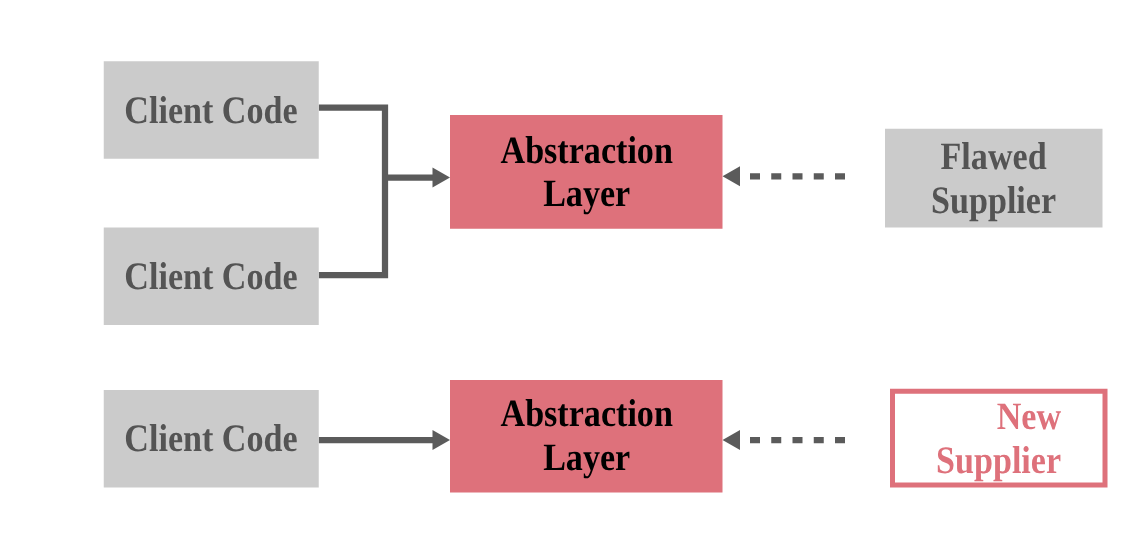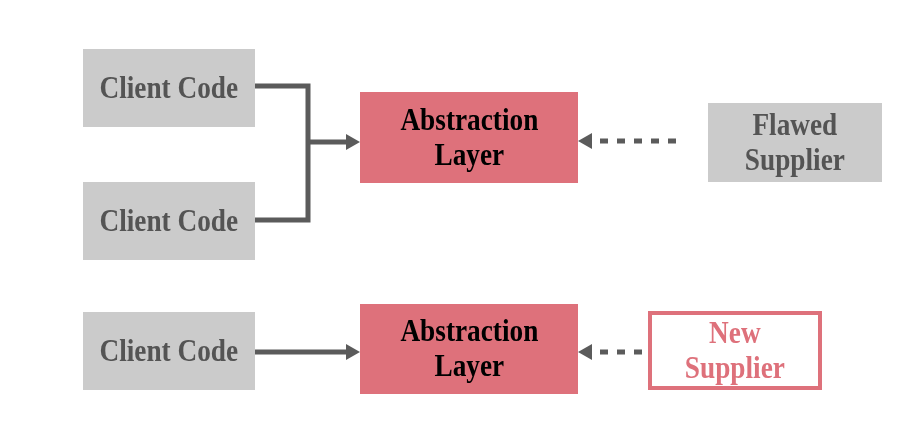--- a/index.html
+++ b/index.html
@@ -63,21 +63,21 @@
     background: #ffffff;
     border: 4px solid var(--accent);
     color: var(--accent);
   }
   .client-1 { left: 55px;  top: 49px;  width: 172px; height: 78px; }
   .client-2 { left: 55px;  top: 182px; width: 172px; height: 78px; }
   .abs-1    { left: 332px; top: 92px;  width: 218px; height: 91px; }
   .flawed   { left: 680px; top: 103px; width: 174px; height: 79px; }
   .client-3 { left: 55px;  top: 312px; width: 172px; height: 78px; }
   .abs-2    { left: 332px; top: 304px; width: 218px; height: 90px; }
-  .newsup   { left: 620px; top: 311px; width: 174px; height: 79px; }
+  .newsup   { left: 684px; top: 311px; width: 174px; height: 79px; text-align: right; }
 </style>
 </head>
 <body>
 
 <div class="canvas">
 
   <svg class="arrows" viewBox="0 0 900 441" xmlns="http://www.w3.org/2000/svg">
 
     <path class="solid-line" d="M227 86 H280 V220 H227"></path>
     <path class="solid-line" d="M280 142 H319"></path>

